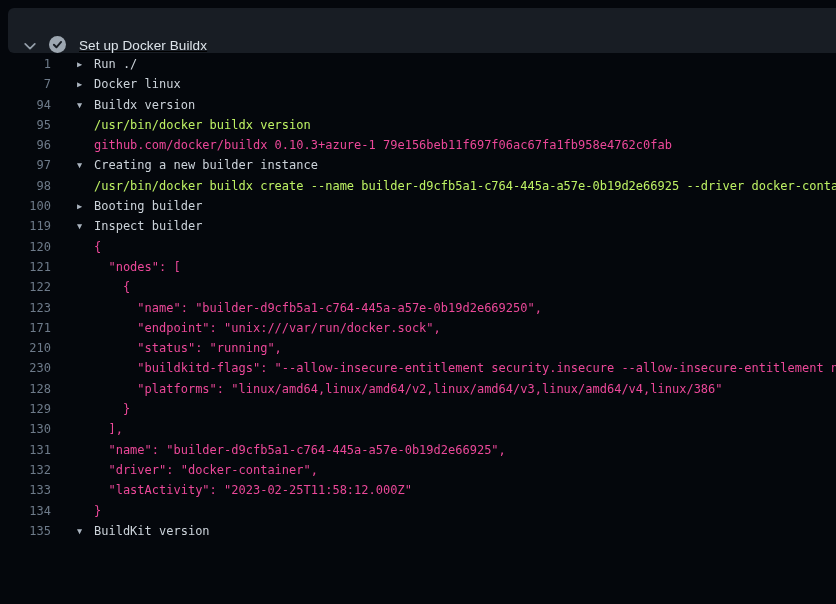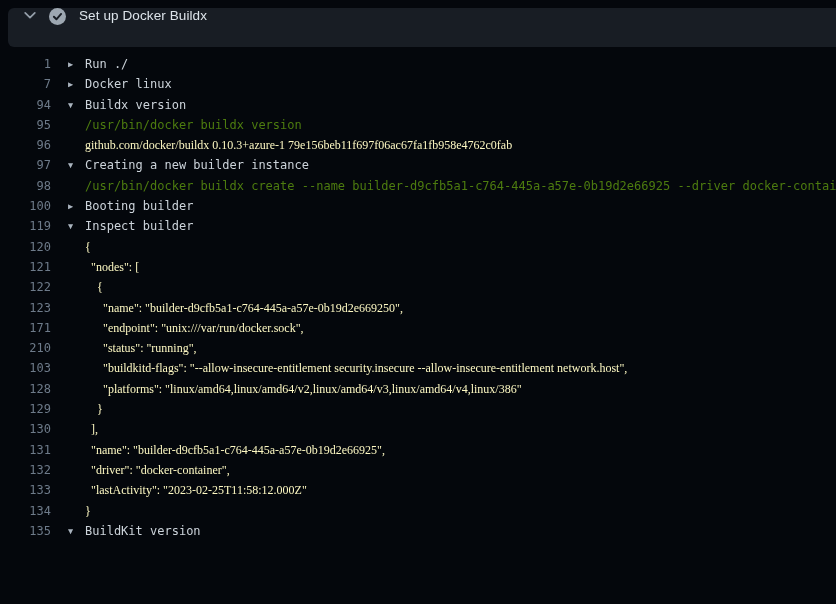--- a/index.html
+++ b/index.html
@@ -2,51 +2,52 @@
 <html><head>
 <meta charset="utf-8">
 <style>
   html,body{margin:0;padding:0;}
   body{
     width:836px;height:604px;position:relative;overflow:hidden;
     background:#04070c;
     font-family:"DejaVu Sans Mono","Liberation Mono",monospace;
   }
   .step-header{
-    position:absolute;left:8px;top:8px;right:0;height:39px;
+    position:absolute;left:8px;top:8px;right:0;height:45px;
     background:#181d24;border-radius:6px 0 0 6px;
-    display:flex;align-items:flex-start;padding-left:15px;
+    display:flex;align-items:flex-end;padding-left:15px;
     cursor:pointer;
+    text-decoration:underline;
   }
   .chevron{width:14px;height:14px;flex:0 0 auto;display:flex;align-items:center;justify-content:center;}
   .status{width:17px;height:17px;margin-left:12px;flex:0 0 auto;}
   .step-title{
     margin-left:13px;
     font-family:"Liberation Sans","DejaVu Sans",sans-serif;
     font-size:13.5px;font-weight:400;color:#dde4ea;letter-spacing:.1px;
   }
   .log{
     position:absolute;left:0;top:42px;right:0;bottom:0;
     padding-top:12px;overflow:hidden;
   }
   .row{
     display:flex;align-items:center;height:20.3px;
     font-size:12px;line-height:20.3px;white-space:pre;overflow:hidden;
   }
   .num{
     flex:0 0 51px;width:51px;text-align:right;color:#6e7b8a;cursor:pointer;
   }
-  .line{margin-left:17px;flex:1 1 auto;overflow:hidden;white-space:pre;}
+  .line{margin-left:26px;flex:1 1 auto;overflow:hidden;white-space:pre;}
   .arrow{
     display:inline-block;width:17px;font-size:8.5px;color:#aab4bf;
     vertical-align:1px;
   }
   .group-label{color:#ccd3da;}
-  .cmd{color:#4d7c0f;}
-  .out{color:#fef9c3;font-family:Liberation Serif, serif;}
+  .cmd{color:#bef264;}
+  .out{color:#ec4899;}
   .indent{padding-left:17px;display:inline-block;}
 </style>
 </head>
 <body>
 
 <div class="step-header">
   <span class="chevron">
     <svg width="14" height="14" viewBox="0 0 16 16">
       <path d="M2.5 5.5 L8 11 L13.5 5.5" fill="none" stroke="#949ea9" stroke-width="2" stroke-linecap="round" stroke-linejoin="round"></path>
     </svg>
@@ -69,21 +70,21 @@
     <div class="row"><span class="num">97</span><span class="line"><span class="arrow">▼</span><span class="group-label">Creating a new builder instance</span></span></div>
     <div class="row"><span class="num">98</span><span class="line"><span class="indent cmd">/usr/bin/docker buildx create --name builder-d9cfb5a1-c764-445a-a57e-0b19d2e66925 --driver docker-container</span></span></div>
     <div class="row"><span class="num">100</span><span class="line"><span class="arrow">▶</span><span class="group-label">Booting builder</span></span></div>
     <div class="row"><span class="num">119</span><span class="line"><span class="arrow">▼</span><span class="group-label">Inspect builder</span></span></div>
     <div class="row"><span class="num">120</span><span class="line"><span class="indent out">{</span></span></div>
     <div class="row"><span class="num">121</span><span class="line"><span class="indent out">  "nodes": [</span></span></div>
     <div class="row"><span class="num">122</span><span class="line"><span class="indent out">    {</span></span></div>
     <div class="row"><span class="num">123</span><span class="line"><span class="indent out">      "name": "builder-d9cfb5a1-c764-445a-a57e-0b19d2e669250",</span></span></div>
     <div class="row"><span class="num">171</span><span class="line"><span class="indent out">      "endpoint": "unix:///var/run/docker.sock",</span></span></div>
     <div class="row"><span class="num">210</span><span class="line"><span class="indent out">      "status": "running",</span></span></div>
-    <div class="row"><span class="num">103</span><span class="line"><span class="indent out">      "buildkitd-flags": "--allow-insecure-entitlement security.insecure --allow-insecure-entitlement network.host",</span></span></div>
+    <div class="row"><span class="num">230</span><span class="line"><span class="indent out">      "buildkitd-flags": "--allow-insecure-entitlement security.insecure --allow-insecure-entitlement network.host",</span></span></div>
     <div class="row"><span class="num">128</span><span class="line"><span class="indent out">      "platforms": "linux/amd64,linux/amd64/v2,linux/amd64/v3,linux/amd64/v4,linux/386"</span></span></div>
     <div class="row"><span class="num">129</span><span class="line"><span class="indent out">    }</span></span></div>
     <div class="row"><span class="num">130</span><span class="line"><span class="indent out">  ],</span></span></div>
     <div class="row"><span class="num">131</span><span class="line"><span class="indent out">  "name": "builder-d9cfb5a1-c764-445a-a57e-0b19d2e66925",</span></span></div>
     <div class="row"><span class="num">132</span><span class="line"><span class="indent out">  "driver": "docker-container",</span></span></div>
     <div class="row"><span class="num">133</span><span class="line"><span class="indent out">  "lastActivity": "2023-02-25T11:58:12.000Z"</span></span></div>
     <div class="row"><span class="num">134</span><span class="line"><span class="indent out">}</span></span></div>
     <div class="row"><span class="num">135</span><span class="line"><span class="arrow">▼</span><span class="group-label">BuildKit version</span></span></div>
   </div>
 

